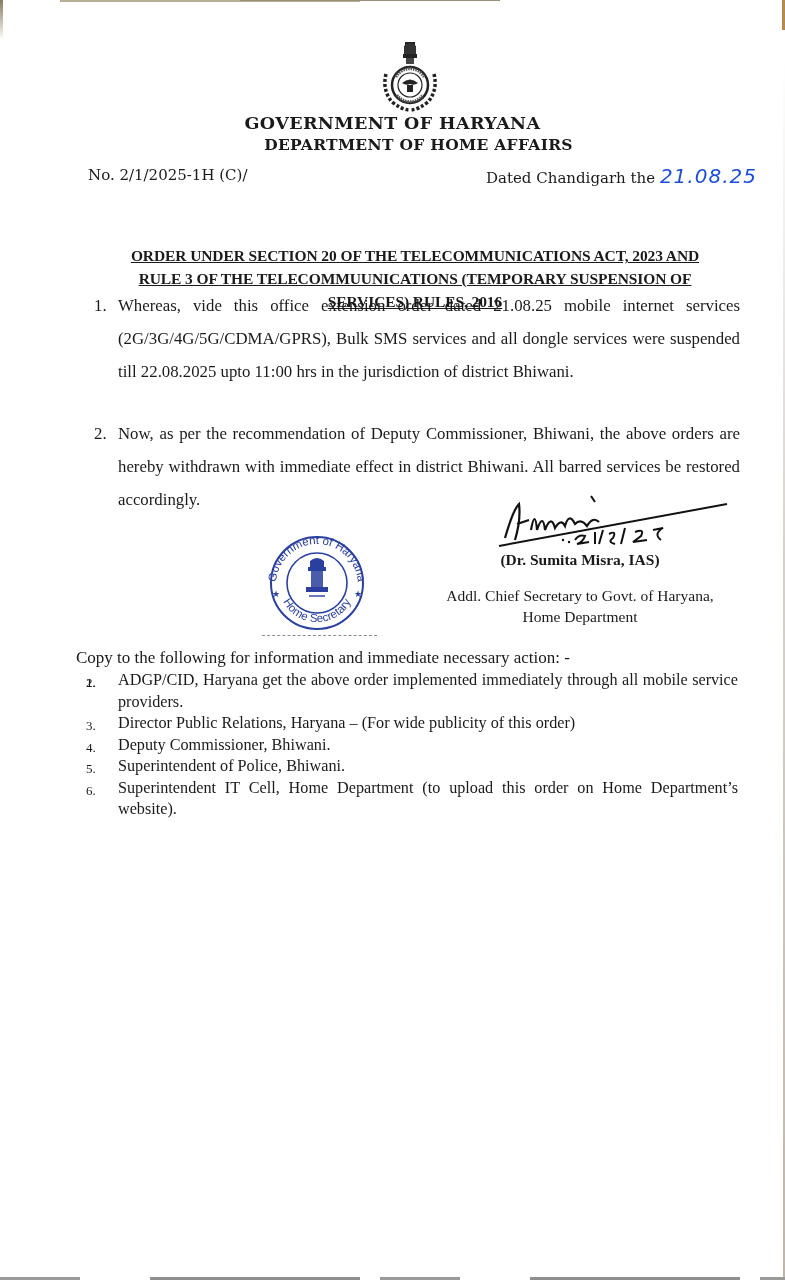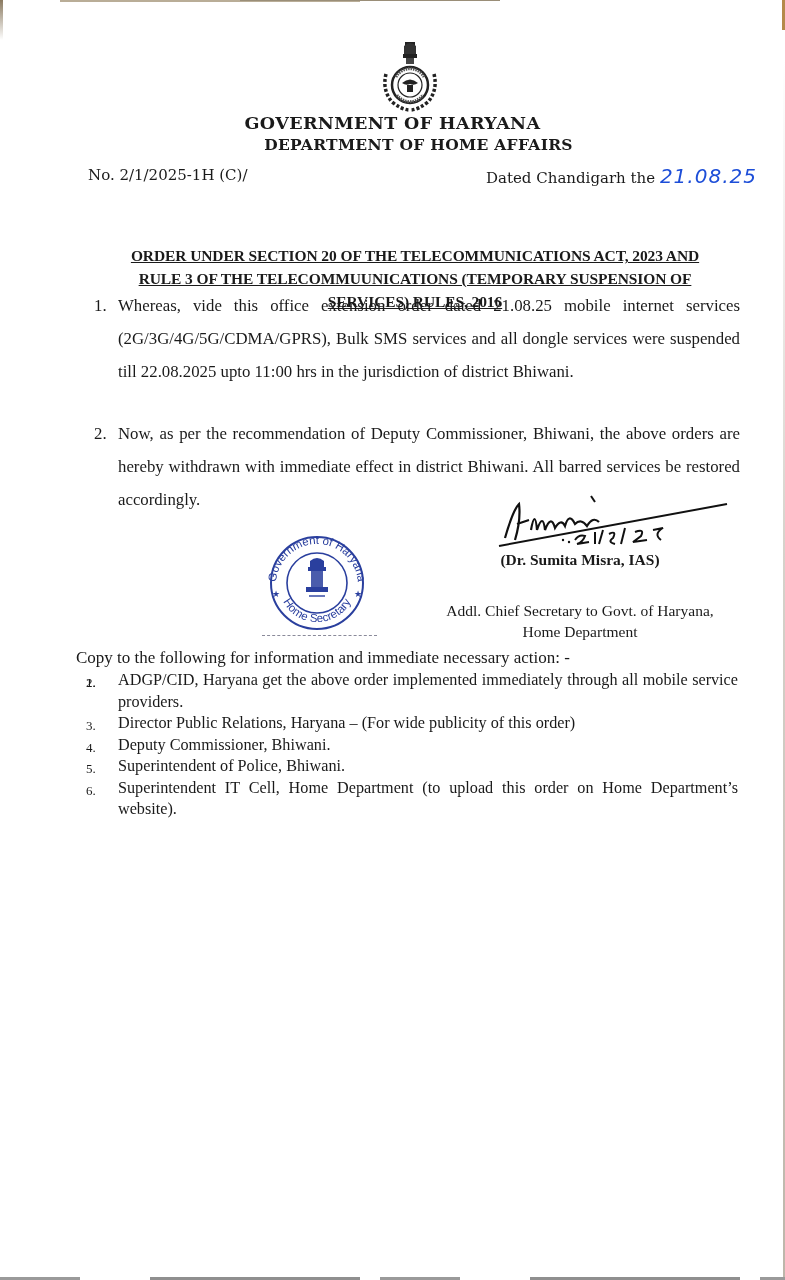--- a/index.html
+++ b/index.html
@@ -26,21 +26,21 @@
 
   .para { position:absolute; left:118px; width:622px; font-size:16.8px; line-height:33px; text-align:justify; font-family:"Liberation Serif", serif; }
   .para .num { position:absolute; left:-24px; }
   .p1 { top:289px; }
   .p2 { top:417px; }
 
   .signature { position:absolute; left:495px; top:490px; width:240px; height:62px; }
   .stamp { position:absolute; left:262px; top:533px; width:110px; height:100px; }
   .stamp-line { position:absolute; left:262px; top:635px; width:115px; border-top:1px dashed #8a8a9a; }
   .sig-name { position:absolute; left:410px; width:340px; top:551px; text-align:center; font-size:15.5px; font-weight:bold; font-family:"Liberation Serif", serif; }
-  .sig-desig { position:absolute; left:390px; width:380px; top:600px; text-align:center; font-size:15.5px; line-height:21px; font-family:"Liberation Serif", serif; }
+  .sig-desig { position:absolute; left:390px; width:380px; top:585px; text-align:center; font-size:15.5px; line-height:21px; font-family:"Liberation Serif", serif; }
 
   .copy-intro { position:absolute; left:76px; top:648px; font-size:17px; font-family:"Liberation Serif", serif; }
   .copy-list { position:absolute; left:86px; top:670px; width:652px; margin:0; padding:0; list-style:none; font-family:"Liberation Serif", serif; }
   .copy-list li { position:relative; padding-left:32px; font-size:16.2px; line-height:21.5px; text-align:justify; }
   .copy-list li .n { position:absolute; left:0; top:2px; font-size:13px; }
 </style>
 </head>
 <body>
 
 <div class="page-edge-left"></div>

